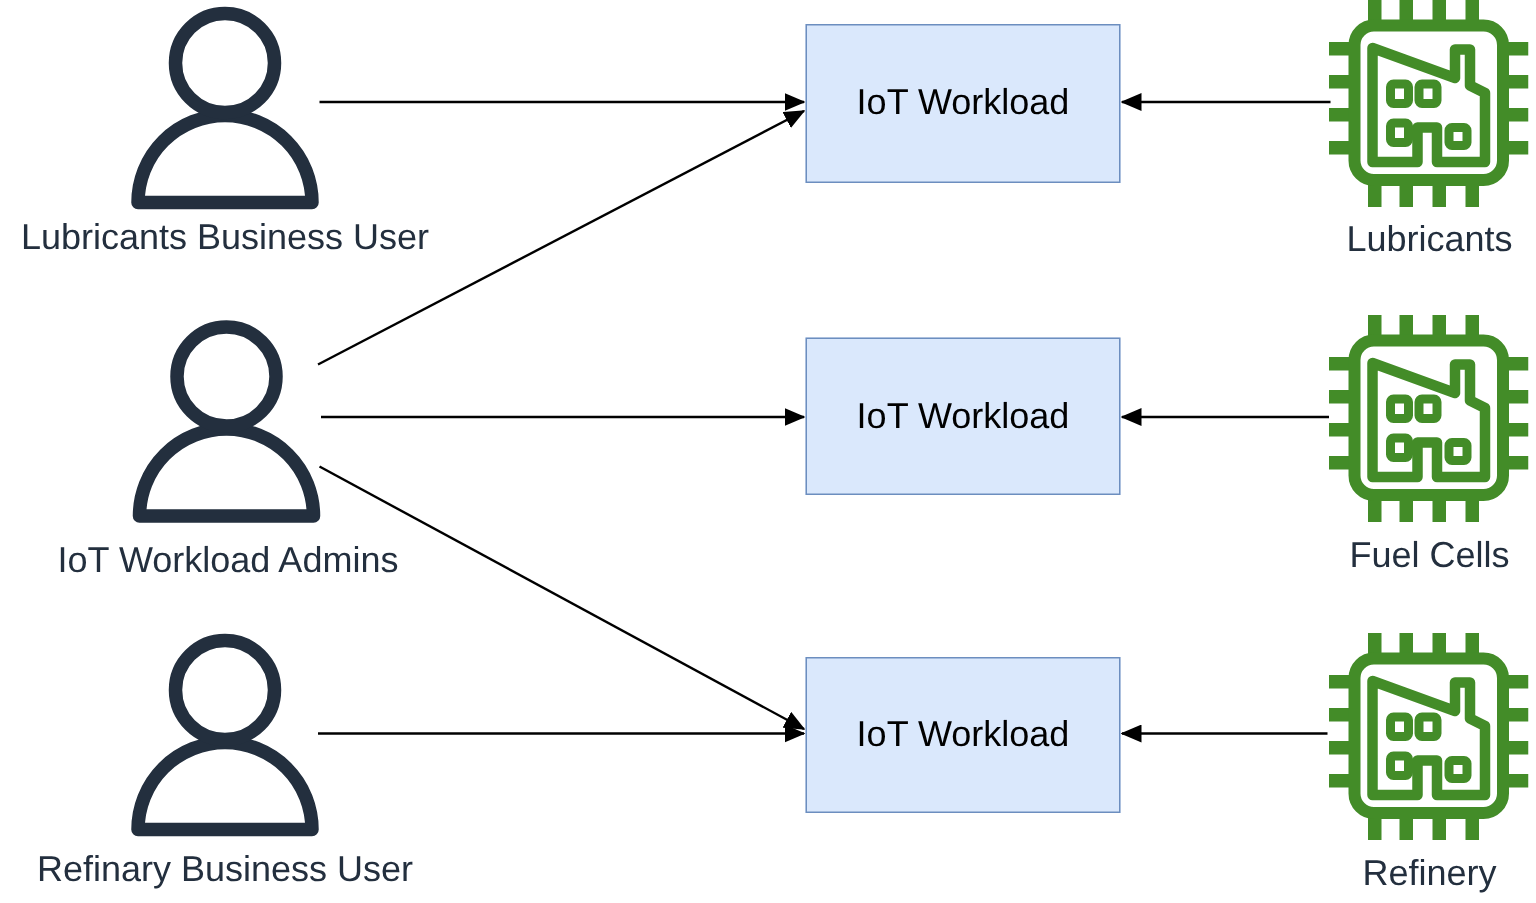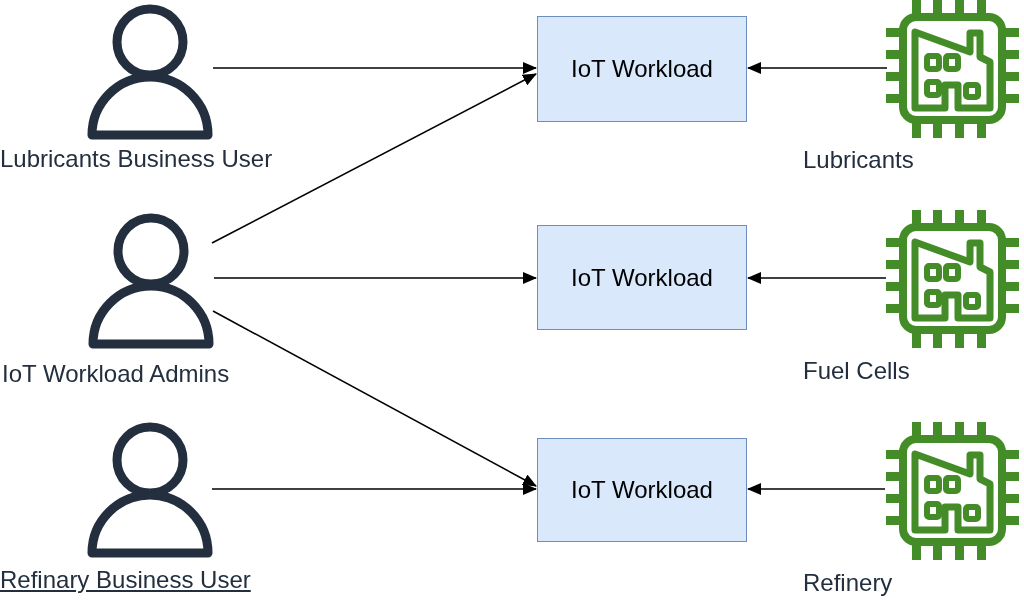--- a/index.html
+++ b/index.html
@@ -50,21 +50,21 @@
   }
   .plant-svg .win {
     fill: #ffffff;
     stroke: var(--plant-icon-green, #438c28);
     stroke-width: 6;
   }
 
   .node-label {
     position: absolute;
     width: 300px;
-    text-align: left;
+    text-align: center;
     font-size: 24px;
     line-height: 26px;
     white-space: nowrap;
     color: var(--label-text, #232f3e);
   }
 
   .workload {
     position: absolute;
     left: 537px;
     width: 210px;
@@ -114,21 +114,21 @@
     </svg>
   </div>
   <div class="node-label" style="left:2px; top:361px;">IoT Workload Admins</div>
 
   <div class="node" style="left:87px; top:418px;">
     <svg class="person-svg" width="126" height="140" viewBox="0 0 126 140">
       <path class="body" d="M 5 135 A 58 58 0 0 1 121 135 Z"></path>
       <circle class="head" cx="63" cy="42" r="33"></circle>
     </svg>
   </div>
-  <div class="node-label" style="left:0px; top:567px;text-decoration:underline;">Refinary Business User</div>
+  <div class="node-label" style="left:0px; top:567px;">Refinary Business User</div>
 
   <div class="workload" style="top:16px; height:106px;">
     <span>IoT Workload</span>
   </div>
   <div class="workload" style="top:225px; height:105px;">
     <span>IoT Workload</span>
   </div>
   <div class="workload" style="top:438px; height:104px;">
     <span>IoT Workload</span>
   </div>

